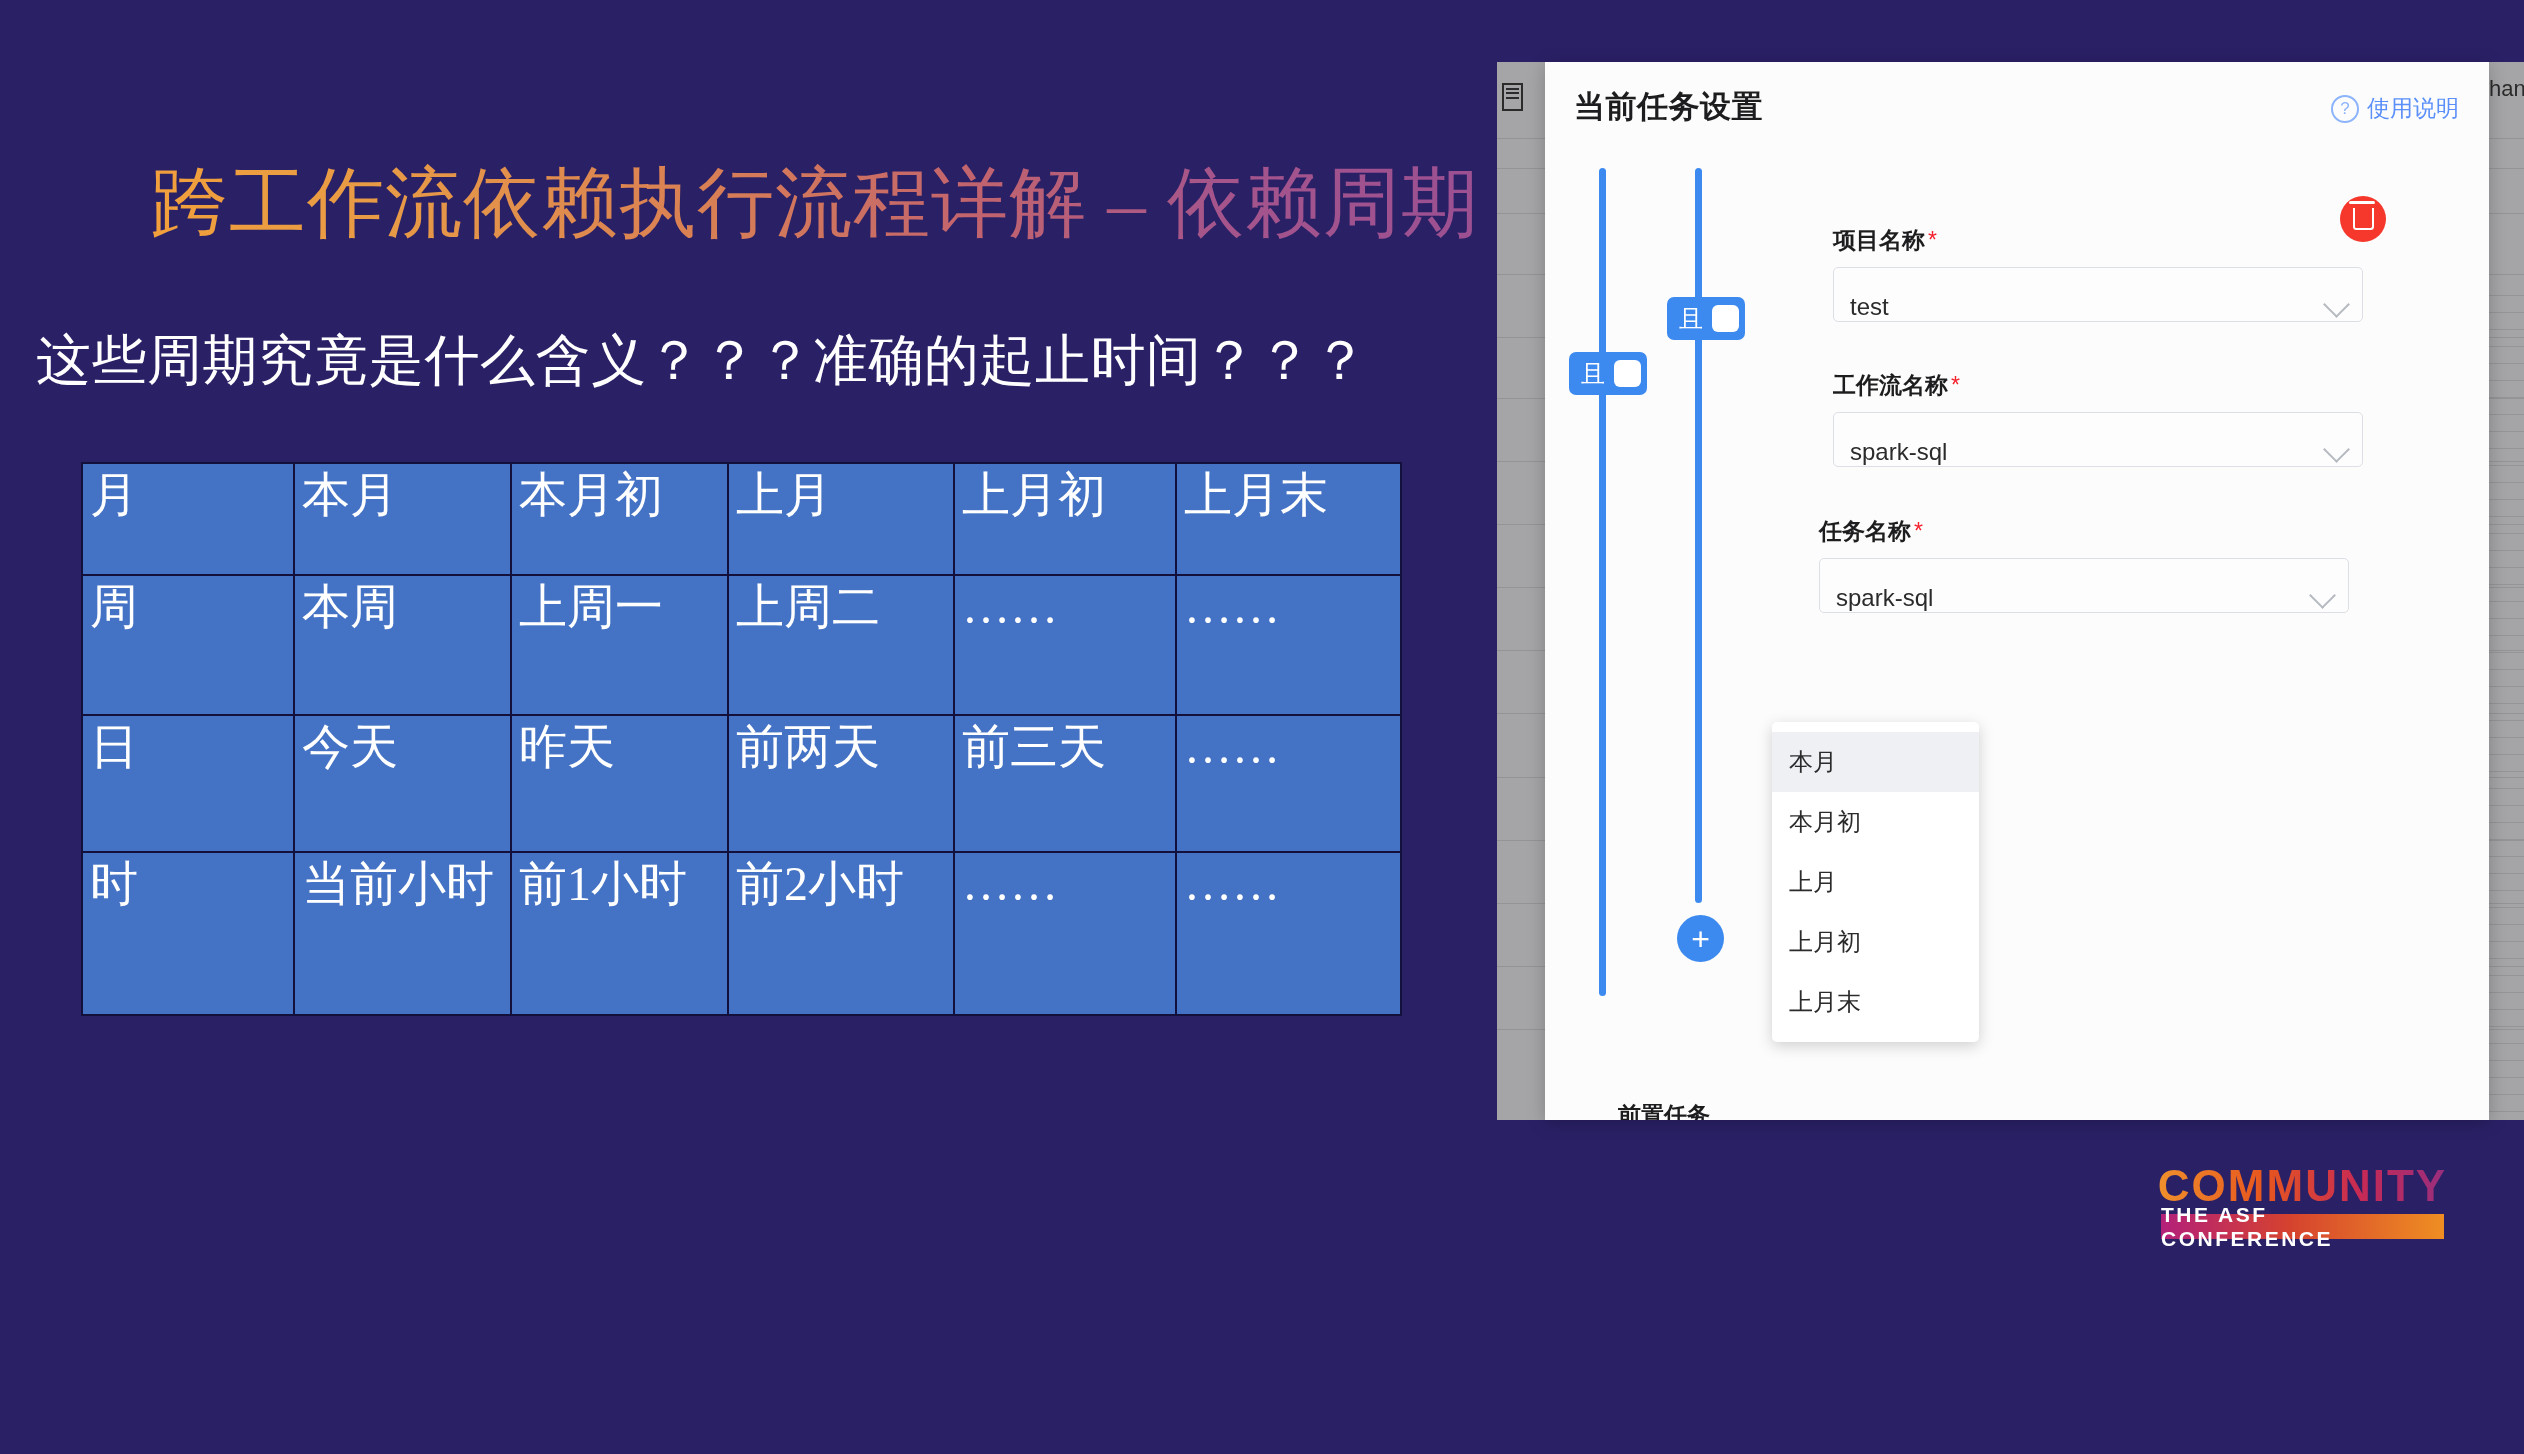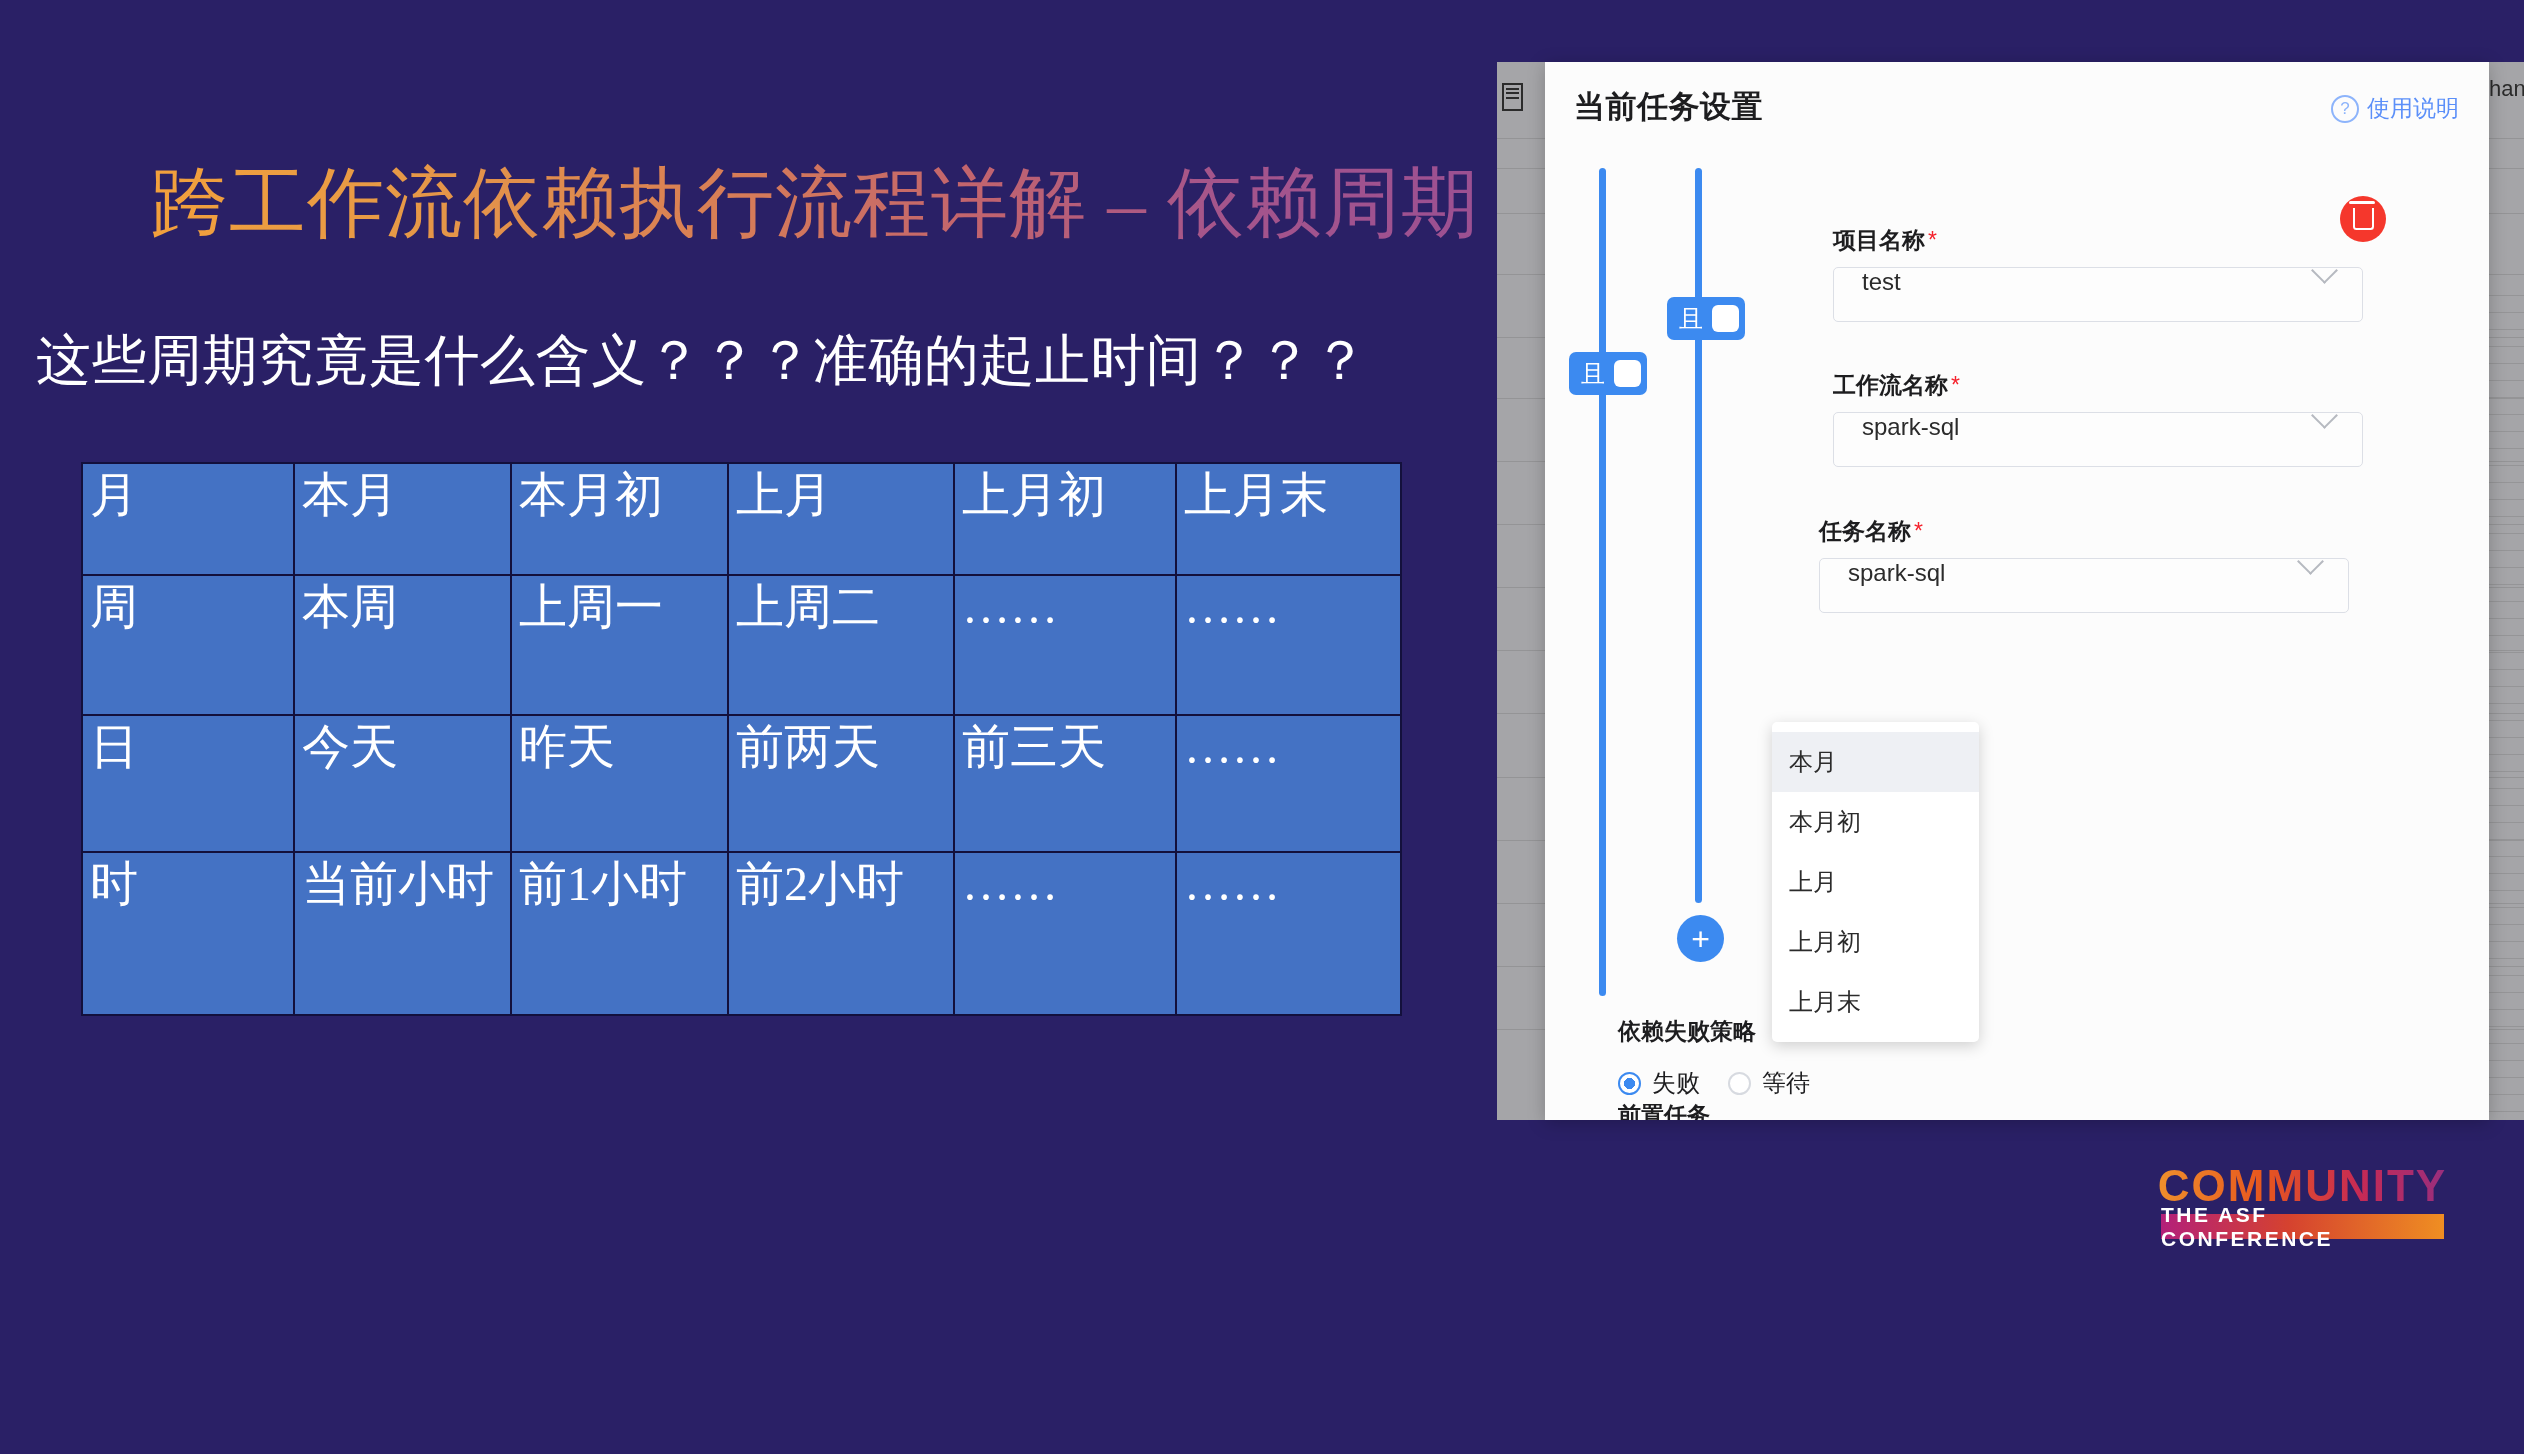--- a/index.html
+++ b/index.html
@@ -280,22 +280,22 @@
     white-space: nowrap;
   }
   .field .lbl .req { color: #f5222d; font-weight: normal; margin-left: 3px; }
   .selectbox {
     width: 530px;
     height: 55px;
     border: 1.5px solid #dcdfe6;
     border-radius: 5px;
     background: #fdfdfd;
     display: flex;
-    align-items: flex-start;
-    padding: 0 28px;
+    align-items: flex-end;
+    padding: 0 16px;
     box-sizing: border-box;
     cursor: pointer;
   }
   .selectbox .val { font-size: 24px; color: #2b2b2b; flex: 1; }
   .selectbox .val.placeholder { color: #b6b9c0; }
   .selectbox .chev {
     width: 17px; height: 17px;
     border-right: 2px solid #b6b9c0;
     border-bottom: 2px solid #b6b9c0;
     transform: rotate(45deg) translate(-5px,-5px);
@@ -540,33 +540,20 @@
         <span class="val">spark-sql</span>
         <span class="chev"></span>
       </div>
     </div>
 
 
     <div class="plus-btn" id="plus-outer">
       <span>+</span>
     </div>
 
-    <div id="fail-policy">
-      <div class="fp-label">依赖失败策略</div>
-      <div class="radios">
-        <div class="radio on">
-          <span class="dot"></span>
-          <span class="rl">失败</span>
-        </div>
-        <div class="radio">
-          <span class="dot"></span>
-          <span class="rl">等待</span>
-        </div>
-      </div>
-    </div>
 
     <div id="pre-task">前置任务</div>
   </div>
 
   <div id="dropdown">
     <div class="dd-item hl">本月</div>
     <div class="dd-item">本月初</div>
     <div class="dd-item">上月</div>
     <div class="dd-item">上月初</div>
     <div class="dd-item">上月末</div>

